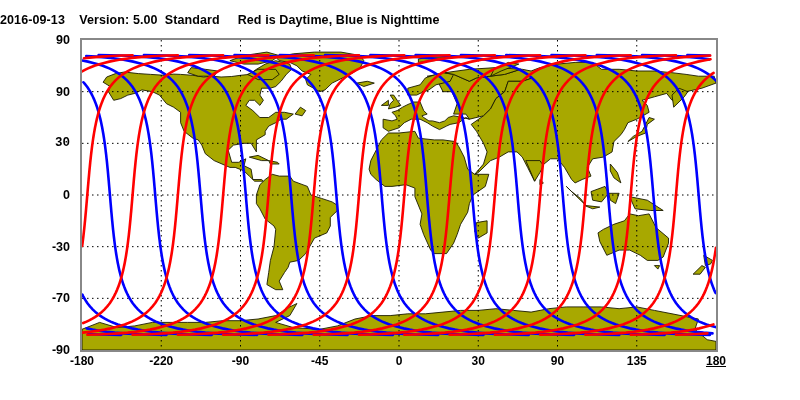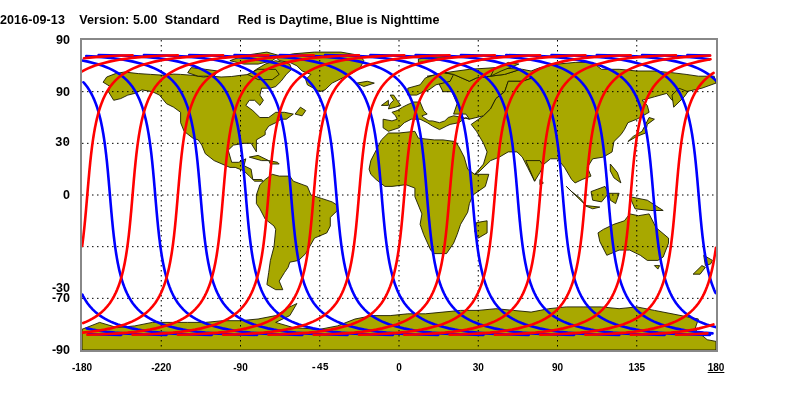--- a/index.html
+++ b/index.html
@@ -13,21 +13,21 @@
     position:absolute;left:0;top:13px;width:800px;text-align:left;
     font-size:12.5px;font-weight:bold;color:#000;letter-spacing:0.1px;
     white-space:pre;
   }
   #plot-frame{
     position:absolute;left:80px;top:38px;width:638px;height:314px;
     border:2px solid #888888;box-sizing:border-box;background:#ffffff;
   }
   #map-svg{position:absolute;left:82px;top:40px;width:634px;height:310px;}
   .xtick{
-    position:absolute;top:362px;font-size:10px;font-weight:bold;color:#000;
+    position:absolute;top:354px;font-size:12px;font-weight:bold;color:#000;
     text-align:center;width:60px;transform:translateX(-50%);
   }
   .yticklab{
     position:absolute;font-size:12.5px;font-weight:bold;color:#000;
     text-align:right;width:64px;transform:translateY(-50%);left:6px;
   }
 </style>
 </head>
 <body>
 
@@ -144,29 +144,29 @@
         <path d="M503.44 294.75 L514.50 294.46 L525.03 293.99 L534.86 293.36 L543.89 292.59 L552.09 291.68 L559.47 290.66 L566.07 289.55 L571.97 288.37 L577.24 287.11 L581.94 285.80 L586.15 284.44 L589.92 283.04 L593.31 281.60 L596.37 280.14 L599.14 278.65 L601.65 277.14 L603.94 275.60 L606.03 274.06 L607.94 272.49 L609.70 270.92 L611.31 269.33 L612.81 267.74 L614.19 266.13 L615.47 264.52 L616.66 262.90 L617.78 261.27 L618.81 259.64 L619.78 258.00 L620.69 256.36 L621.55 254.71 L622.35 253.06 L623.11 251.40 L623.82 249.74 L624.50 248.08 L625.14 246.42 L625.74 244.75 L626.31 243.08 L626.86 241.41 L627.38 239.74 L627.87 238.06 L628.34 236.39 L628.79 234.71 L629.22 233.03 L629.63 231.35 L630.02 229.66 L630.39 227.98 L630.75 226.29 L631.10 224.61 L631.43 222.92 L631.75 221.23 L632.06 219.54 L632.36 217.85 L632.64 216.16 L632.92 214.47 L633.18 212.77 L633.44 211.08 L633.69 209.39 L633.93 207.69" fill="none" stroke="#FF0000" stroke-width="2.6" stroke-linecap="round"></path>
         <path d="M0.17 206.00 L0.39 204.30 L0.62 202.61 L0.83 200.91 L1.04 199.21 L1.24 197.51 L1.44 195.82 L1.63 194.12 L1.82 192.42 L2.01 190.72 L2.19 189.02 L2.36 187.32 L2.54 185.62 L2.71 183.92 L2.87 182.22 L3.04 180.52 L3.20 178.82 L3.36 177.12 L3.51 175.42 L3.67 173.72 L3.82 172.02 L3.97 170.32 L4.12 168.61 L4.27 166.91 L4.42 165.21 L4.56 163.51 L4.71 161.81 L4.85 160.11 L5.00 158.40 L5.14 156.70 L5.28 155.00" fill="none" stroke="#FF0000" stroke-width="2.6" stroke-linecap="round"></path>
       </g>
   </svg>
 
   <div id="ytick-layer">
       <div class="yticklab" style="top: 40px;">90</div>
       <div class="yticklab" style="top: 91.6667px;">90</div>
       <div class="yticklab" style="top: 143.333px; font-family: Liberation Mono, monospace;">30</div>
       <div class="yticklab" style="top: 195px;">0</div>
-      <div class="yticklab" style="top: 246.667px; margin-top: 41px;">-30</div>
+      <div class="yticklab" style="top: 246.667px;">-30</div>
       <div class="yticklab" style="top: 298.333px;">-70</div>
       <div class="yticklab" style="top: 350px;">-90</div>
     </div>
   <div id="xtick-layer">
       <div class="xtick" style="left: 82px;">-180</div>
       <div class="xtick" style="left: 161.25px;">-220</div>
       <div class="xtick" style="left: 240.5px;">-90</div>
-      <div class="xtick" style="left: 319.75px; font-family: Liberation Mono, monospace;">-45</div>
+      <div class="xtick" style="left: 319.75px;">-45</div>
       <div class="xtick" style="left: 399px;">0</div>
       <div class="xtick" style="left: 478.25px;">30</div>
       <div class="xtick" style="left: 557.5px;">90</div>
       <div class="xtick" style="left: 636.75px;">135</div>
       <div class="xtick" style="left: 716px; text-decoration: underline;">180</div>
     </div>
 
 </div>
 
 </body></html>

